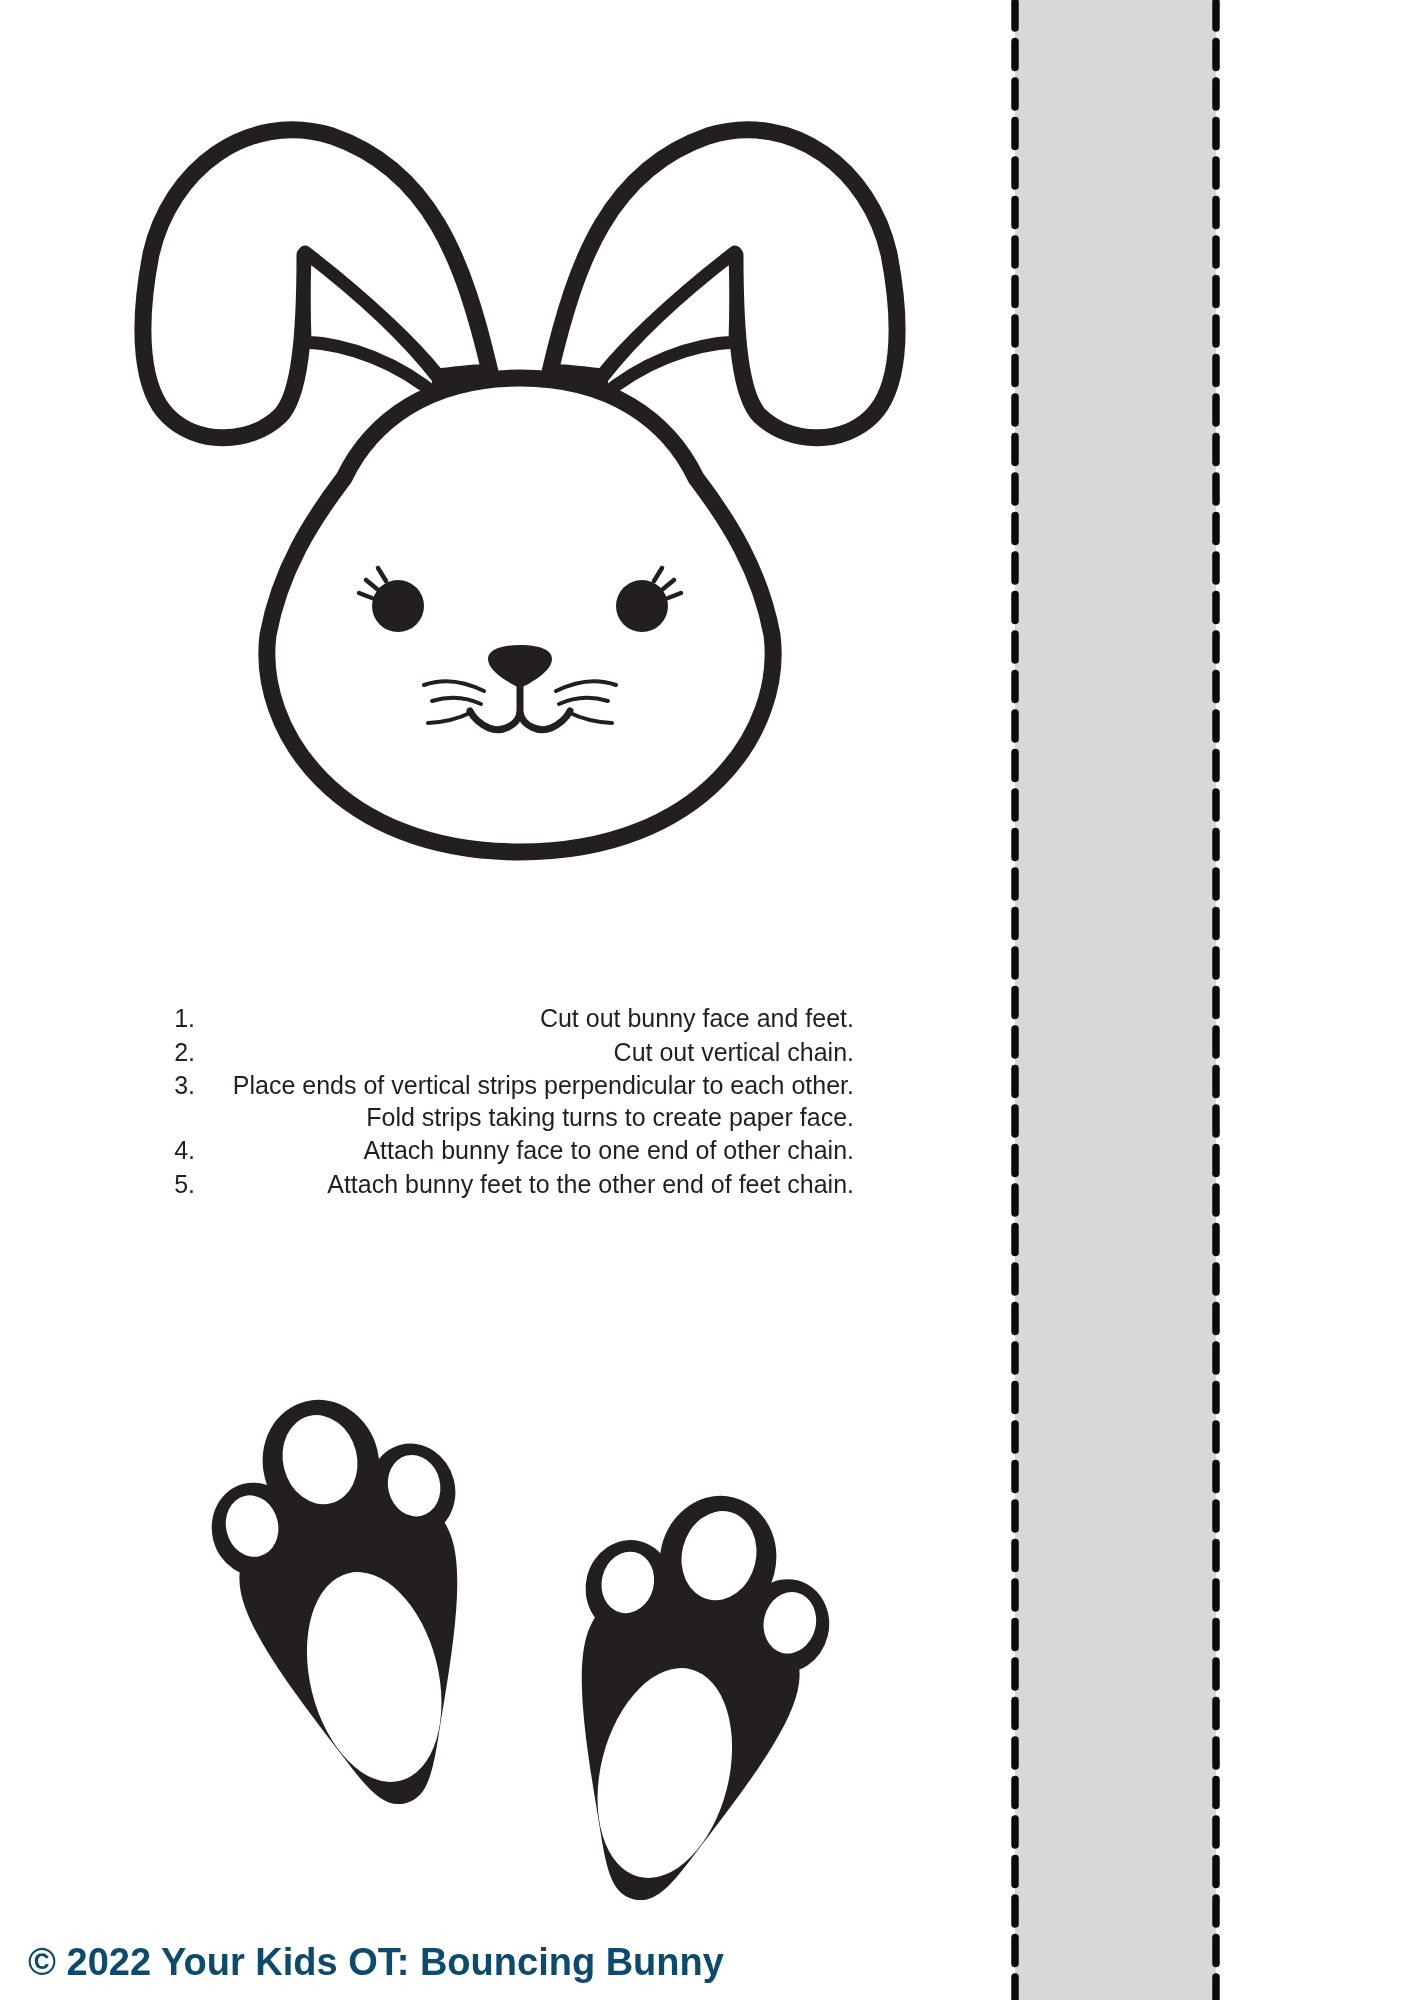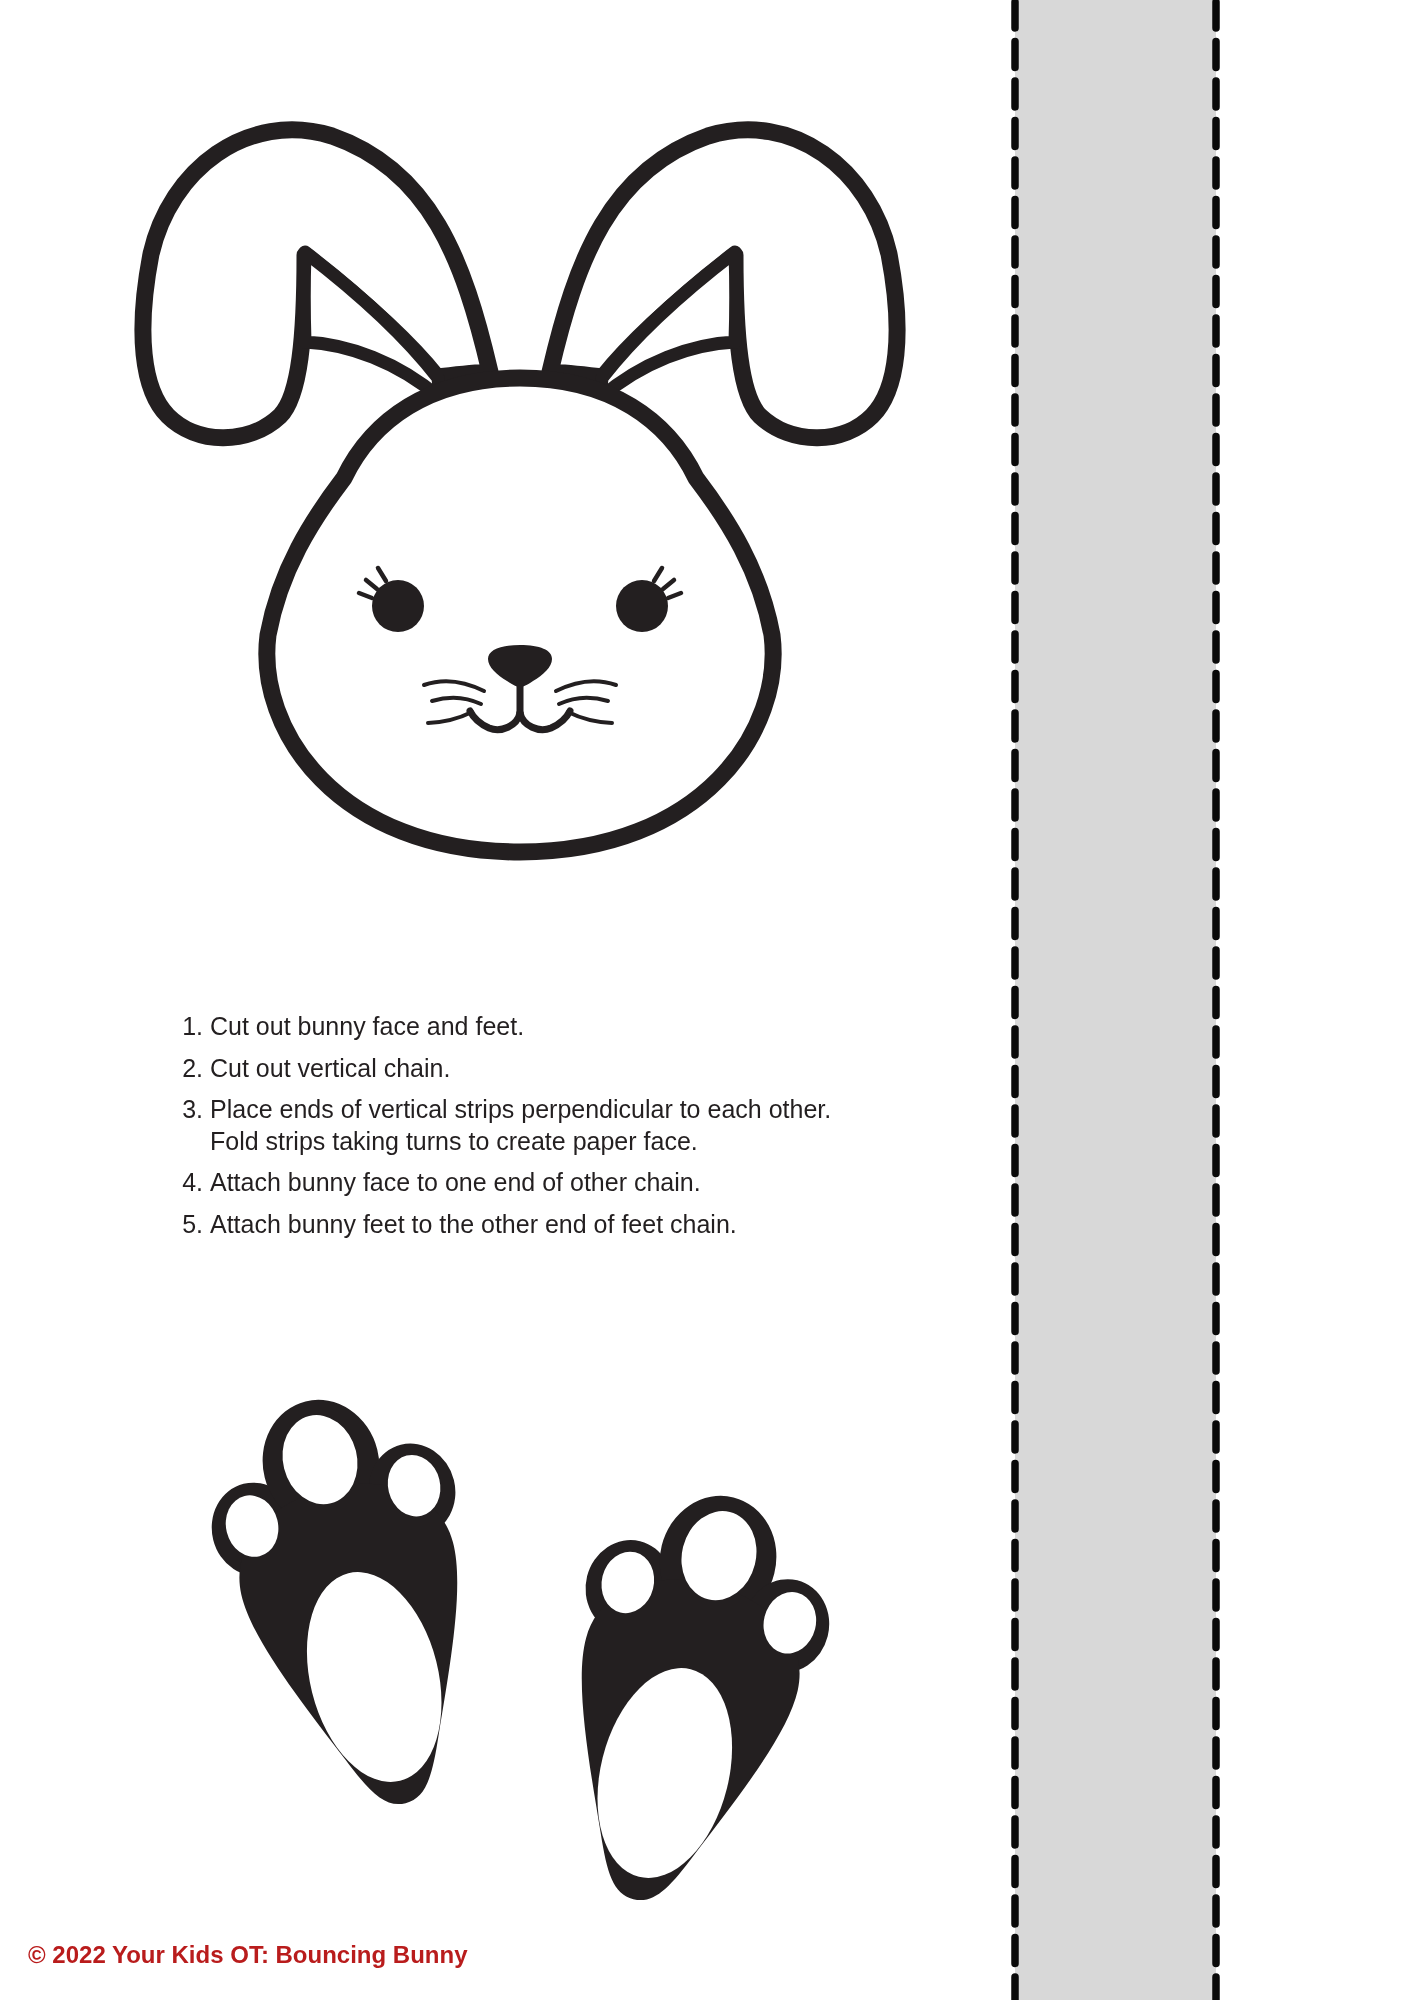--- a/index.html
+++ b/index.html
@@ -7,25 +7,25 @@
     width:1414px;height:2000px;position:relative;background:#ffffff;
     font-family:"Liberation Sans", sans-serif;color:#231f20;overflow:hidden;
   }
   #artwork{position:absolute;left:0;top:0;width:1414px;height:2000px;}
   .instructions{
     position:absolute;left:158px;top:1001px;width:740px;
     padding:0 42px;margin:0;box-sizing:border-box;
     font-size:25px;line-height:31.5px;color:#231f20;
     list-style:decimal outside;
   }
-  .instructions li{text-align:left;margin:10px;padding:0;}
+  .instructions li{text-align:right;margin:2px;padding:0;}
   .instructions li::marker{color:#231f20;}
   .footer{
     position:absolute;left:28px;top:1941px;
-    font-size:24px;font-weight:bold;color:#b91c1c;letter-spacing:0px;
+    font-size:38px;font-weight:bold;color:#0c4a6e;letter-spacing:0px;
     white-space:nowrap;
   }
 </style>
 </head>
 <body>
 
 <svg id="artwork" viewBox="0 0 1414 2000" aria-hidden="true">
 
   <g>
     <rect x="1015" y="0" width="201" height="2000" fill="#d8d8d8"></rect>

